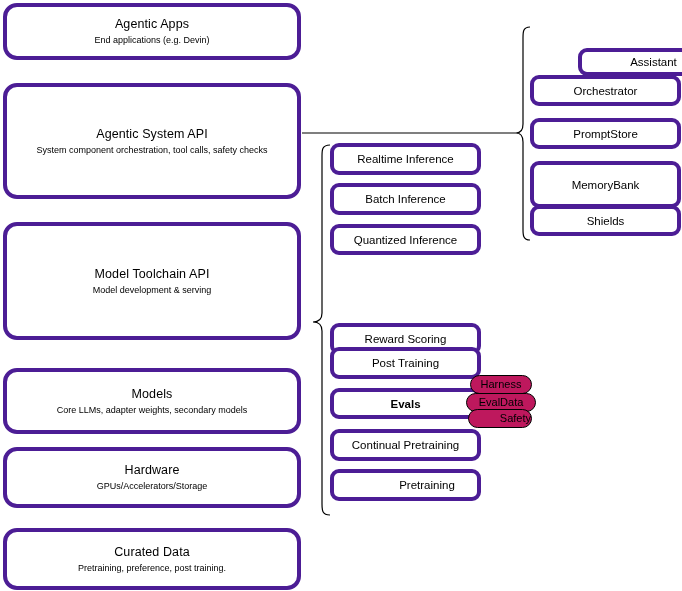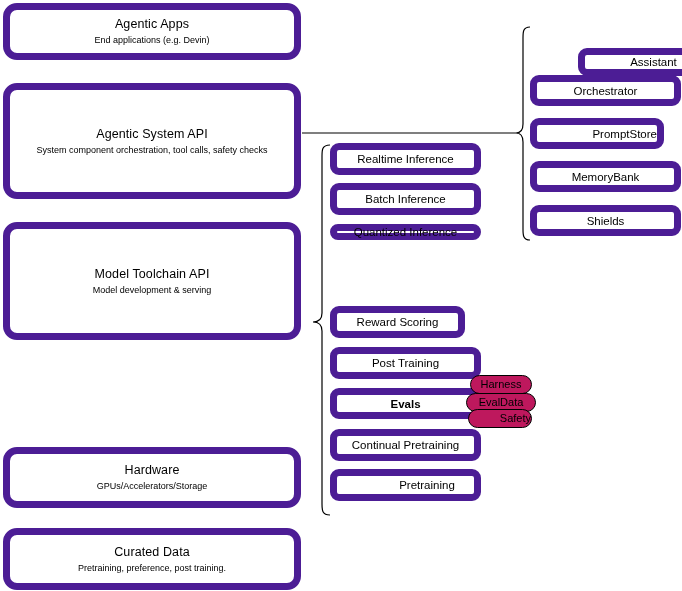--- a/index.html
+++ b/index.html
@@ -18,21 +18,21 @@
     height: 591px;
     background: #ffffff;
     overflow: hidden;
   }
 
   
   .box {
     position: absolute;
     box-sizing: border-box;
     background: #ffffff;
-    border: 7px solid #4c1d95;
+    border: 4px solid #4c1d95;
     display: flex;
     flex-direction: column;
     align-items: center;
     justify-content: center;
     text-align: center;
   }
 
   
   .layer {
     border-radius: 14px;
@@ -125,41 +125,45 @@
   <div class="box layer" style="left:3px; top:83px; width:298px; height:116px;">
     <div class="title">Agentic System API</div>
     <div class="subtitle">System component orchestration, tool calls, safety checks</div>
   </div>
 
   <div class="box layer" style="left:3px; top:222px; width:298px; height:118px;">
     <div class="title">Model Toolchain API</div>
     <div class="subtitle">Model development &amp; serving</div>
   </div>
 
+  <div class="box layer" style="left:3px; top:368px; width:298px; height:66px;">
+    <div class="title">Models</div>
+    <div class="subtitle">Core LLMs, adapter weights, secondary models</div>
+  </div>
 
   <div class="box layer" style="left:3px; top:447px; width:298px; height:61px;">
     <div class="title">Hardware</div>
     <div class="subtitle">GPUs/Accelerators/Storage</div>
   </div>
 
   <div class="box layer" style="left:3px; top:528px; width:298px; height:62px;">
     <div class="title">Curated Data</div>
     <div class="subtitle">Pretraining, preference, post training.</div>
   </div>
 
   <div class="box item" style="left:330px; top:143px; width:151px; height:32px;">
     <span>Realtime Inference</span>
   </div>
   <div class="box item" style="left:330px; top:183px; width:151px; height:32px;">
     <span>Batch Inference</span>
   </div>
-  <div class="box item" style="left:330px; top:224px; width:151px; height:16px;">
+  <div class="box item" style="left:330px; top:224px; width:151px; height:31px;">
     <span>Quantized Inference</span>
   </div>
-  <div class="box item" style="left:330px; top:306px; width:135px; height:32px;">
+  <div class="box item" style="left:330px; top:323px; width:151px; height:32px;">
     <span>Reward Scoring</span>
   </div>
   <div class="box item" style="left:330px; top:347px; width:151px; height:32px;">
     <span>Post Training</span>
   </div>
   <div class="box item" style="left:330px; top:388px; width:151px; height:31px;font-weight:bold;">
     <span>Evals</span>
   </div>
   <div class="box item" style="left:330px; top:429px; width:151px; height:32px;">
     <span>Continual Pretraining</span>
@@ -177,23 +181,23 @@
   <div class="badge" style="left:468px; top:409px; width:64px; height:19px;justify-content:flex-end;">
     <span>Safety</span>
   </div>
 
   <div class="box item" style="left:530px; top:48px; width:151px; height:28px;margin-left:48px;">
     <span>Assistant</span>
   </div>
   <div class="box item" style="left:530px; top:75px; width:151px; height:31px;">
     <span>Orchestrator</span>
   </div>
-  <div class="box item" style="left:530px; top:118px; width:134px; height:31px;align-items:flex-end;">
+  <div class="box item" style="left:530px; top:118px; width:151px; height:31px;">
     <span>PromptStore</span>
   </div>
-  <div class="box item" style="left:530px; top:161px; width:151px; height:31px;">
+  <div class="box item" style="left:530px; top:161px; width:151px; height:47px;">
     <span>MemoryBank</span>
   </div>
   <div class="box item" style="left:530px; top:205px; width:151px; height:31px;">
     <span>Shields</span>
   </div>
 
 </div>
 
 </body></html>

